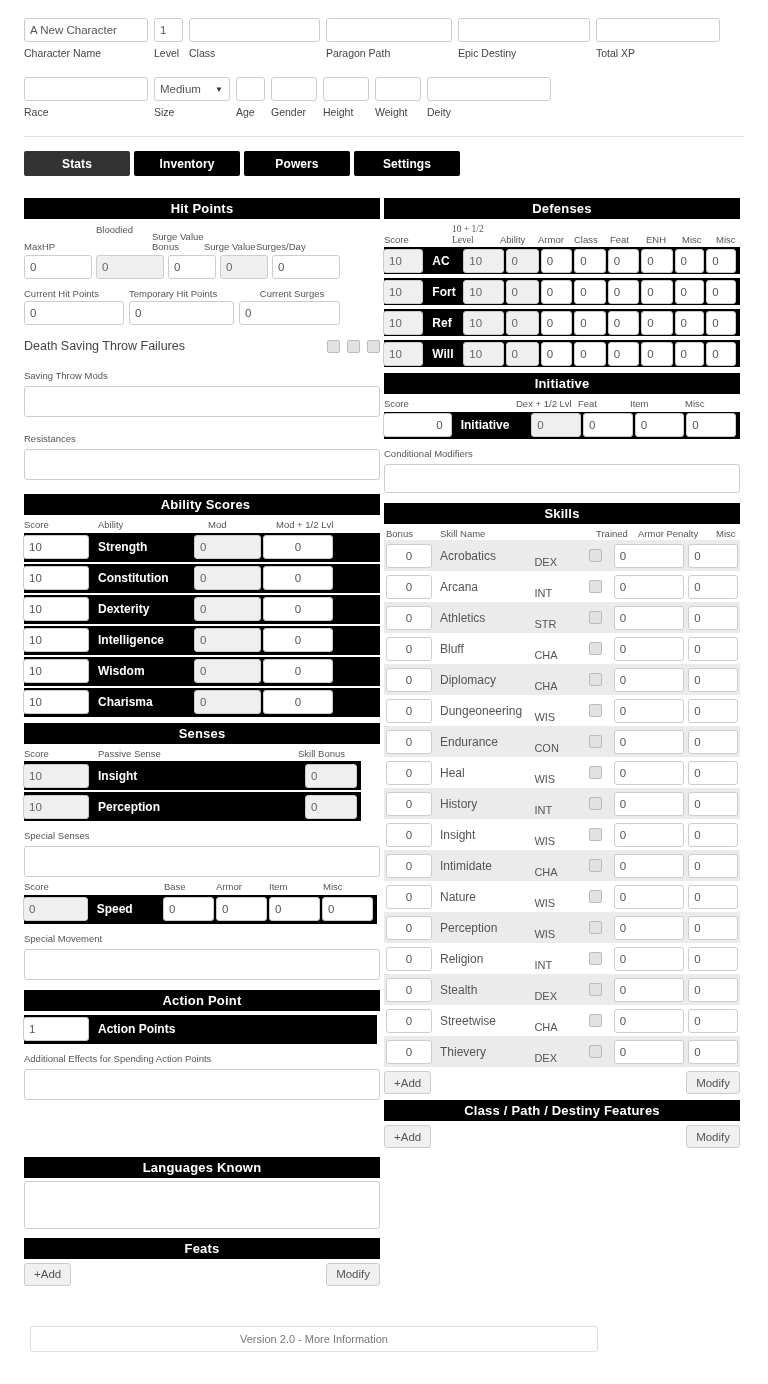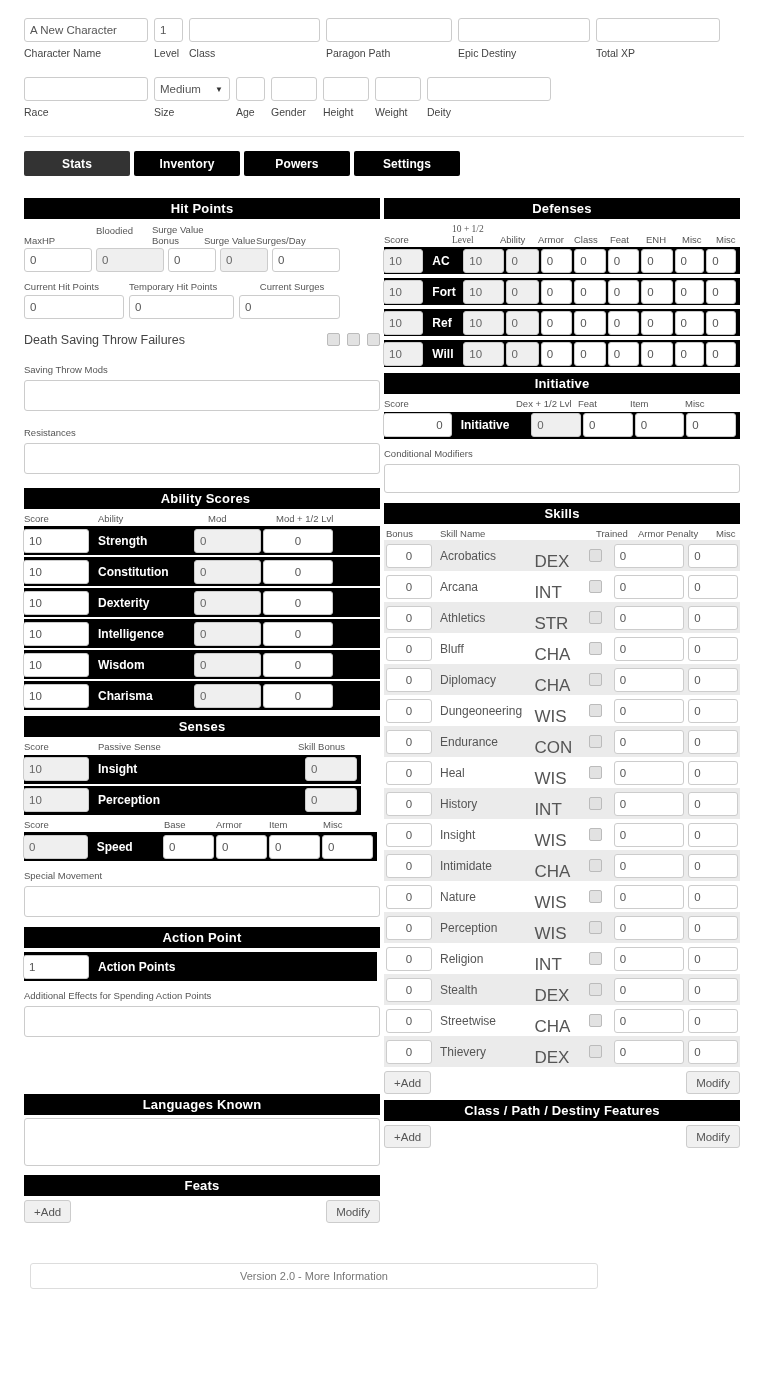--- a/index.html
+++ b/index.html
@@ -121,21 +121,21 @@
   .collbl > div { flex: none; }
 
   
   .skill-row {
     display: flex; align-items: center;
     height: 31px;
     padding: 0 2px;
   }
   .skill-row.alt { background: #ebebeb; }
   .skill-row .sk-name { width: 108px; font-size: 12px; color: #555; padding-left: 8px; }
-  .skill-row .sk-abil { width: 46px; font-size: 17px; color: #555; margin-top: 12px; }
+  .skill-row .sk-abil { width: 46px; font-size: 11px; color: #555; margin-top: 12px; }
   .skill-row .sk-tr { width: 38px; display: flex; justify-content: center; }
 
   .cbx {
     width: 13px; height: 13px;
     border: 1px solid #bbb;
     border-radius: 2px;
     background: #e2e2e2;
     display: inline-block;
   }
 
@@ -204,21 +204,21 @@
       <div class="tab">Settings</div>
     </div>
 
   <div class="cols">
 
     <div class="col-l">
 
       <div class="bar">Hit Points</div>
       <div style="display: flex; margin-top: 6px; align-items: flex-end;" id="hp1lbl">
           <div class="lbl-sm" style="width: 72px; margin-bottom: 0px;">MaxHP</div>
-          <div class="lbl-sm" style="width: 56px; margin-bottom: 10px;">Bloodied</div>
+          <div class="lbl-sm" style="width: 56px; margin-bottom: 17px;">Bloodied</div>
           <div class="lbl-sm" style="width: 52px; margin-bottom: 0px;">Surge Value Bonus</div>
           <div class="lbl-sm" style="width: 52px; margin-bottom: 0px;">Surge Value</div>
           <div class="lbl-sm" style="width: 72px; margin-bottom: 0px;">Surges/Day</div>
         </div>
       <div style="display:flex;margin-top:2px" id="hp1inp">
           <div class="inp" style="width: 68px; margin-right: 4px;">0</div>
           <div class="inp ro" style="width: 68px; margin-right: 4px;">0</div>
           <div class="inp" style="width: 48px; margin-right: 4px;">0</div>
           <div class="inp ro" style="width: 48px; margin-right: 4px;">0</div>
           <div class="inp" style="width: 68px; margin-right: 4px;">0</div>
@@ -312,20 +312,24 @@
             <div class="spacer"></div>
             <div class="inp ro" style="width: 52px;">0</div>
           </div>
           <div class="blkrow" style="height: 29px; margin-bottom: 2px; width: 337px;">
             <div class="inp ro" style="width: 66px; margin-left: -1px;">10</div>
             <div class="name">Perception</div>
             <div class="spacer"></div>
             <div class="inp ro" style="width: 52px;">0</div>
           </div>
         </div>
+      <div style="margin-top:4px">
+        <span class="lbl-sm">Special Senses</span>
+        <div class="textarea" style="height:31px;margin-top:3px;"></div>
+      </div>
 
       <div class="collbl" style="margin-top:5px;margin-bottom:2px;" id="mvlbl">
           <div class="lbl-sm" style="width: 140px;">Score</div>
           <div class="lbl-sm" style="width: 52px;">Base</div>
           <div class="lbl-sm" style="width: 53px;">Armor</div>
           <div class="lbl-sm" style="width: 54px;">Item</div>
           <div class="lbl-sm" style="width: 40px;">Misc</div>
         </div>
       <div id="mvrows">
           <div class="blkrow" style="height: 29px; width: 353px;">

